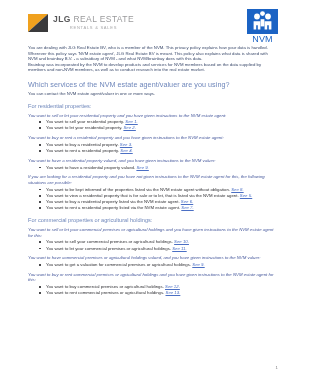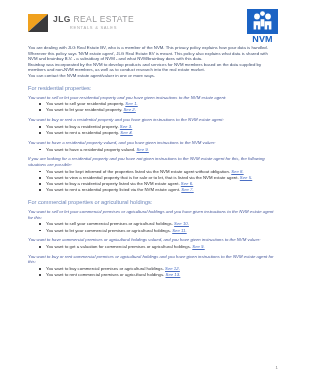--- a/index.html
+++ b/index.html
@@ -73,21 +73,21 @@
     text-align: center;
   }
   .nvm-badge {
     width: 31px;
     height: 25px;
     background: #1b63c4;
     display: block;
   }
   .nvm-word {
     font-size: 9px;
-    font-weight: bold;
+    font-weight: normal;
     color: #1b63c4;
     letter-spacing: 0.2px;
     line-height: 10px;
   }
 
   
   .doc-title {
     font-size: 7.6px;
     color: #6f87bb;
     margin: 4px 0 3px 0;
@@ -189,20 +189,21 @@
       </svg>
       <div class="nvm-word">NVM</div>
     </div>
 
   </div>
 
 
   <p class="body">You are dealing with JLG Real Estate BV, who is a member of the NVM. This privacy policy explains how your data is handled. Wherever this policy says 'NVM estate agent', JLG Real Estate BV is meant. This policy also explains what data is shared with NVM and brainbay B.V. - a subsidiary of NVM - and what NVM/brainbay does with this data.</p>
   <p class="body">Brainbay was incorporated by the NVM to develop products and services for NVM members based on the data supplied by members and non-NVM members, as well as to conduct research into the real estate market.</p>
 
+  <h2 class="section-head">Which services of the NVM estate agent/valuer are you using?</h2>
   <p class="body">You can contact the NVM estate agent/valuer in one or more ways.</p>
 
   <h3 class="sub-head">For residential properties:</h3>
   <div id="residential-groups">
       <p class="lead">You want to sell or let your residential property and you have given instructions to the NVM estate agent:</p>
       <ul class="bullets">
         <li><span>You want to sell your residential property.</span> <a class="seelink" href="#">See 1.</a></li>
         <li><span>You want to let your residential property.</span> <a class="seelink" href="#">See 2.</a></li>
       </ul>
       <p class="lead">You want to buy or rent a residential property and you have given instructions to the NVM estate agent:</p>

